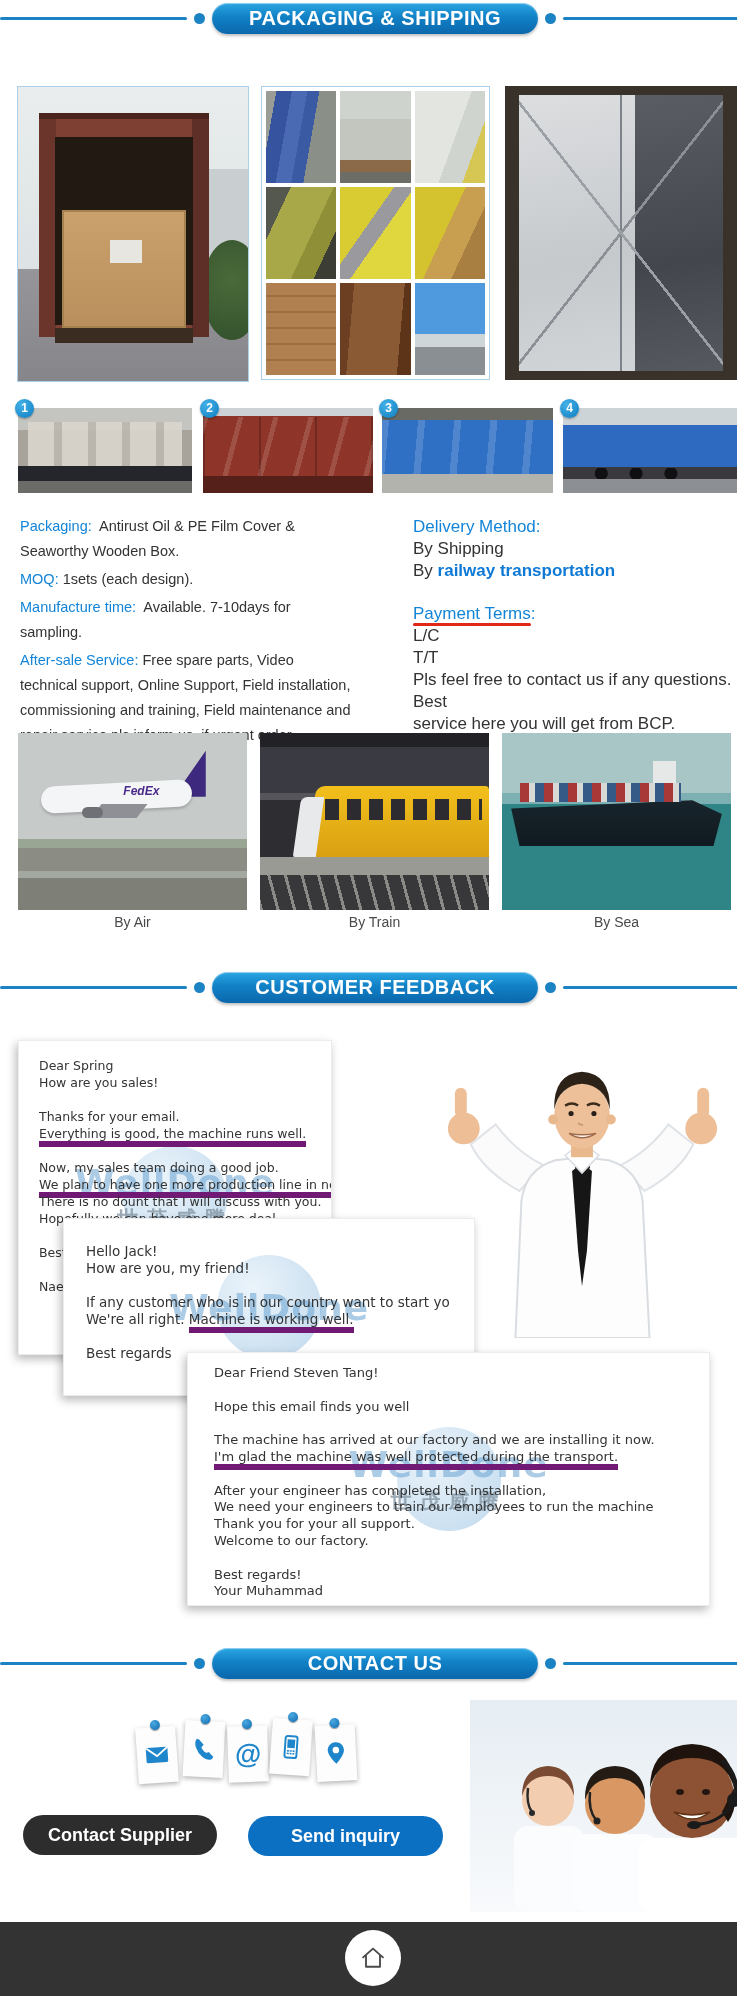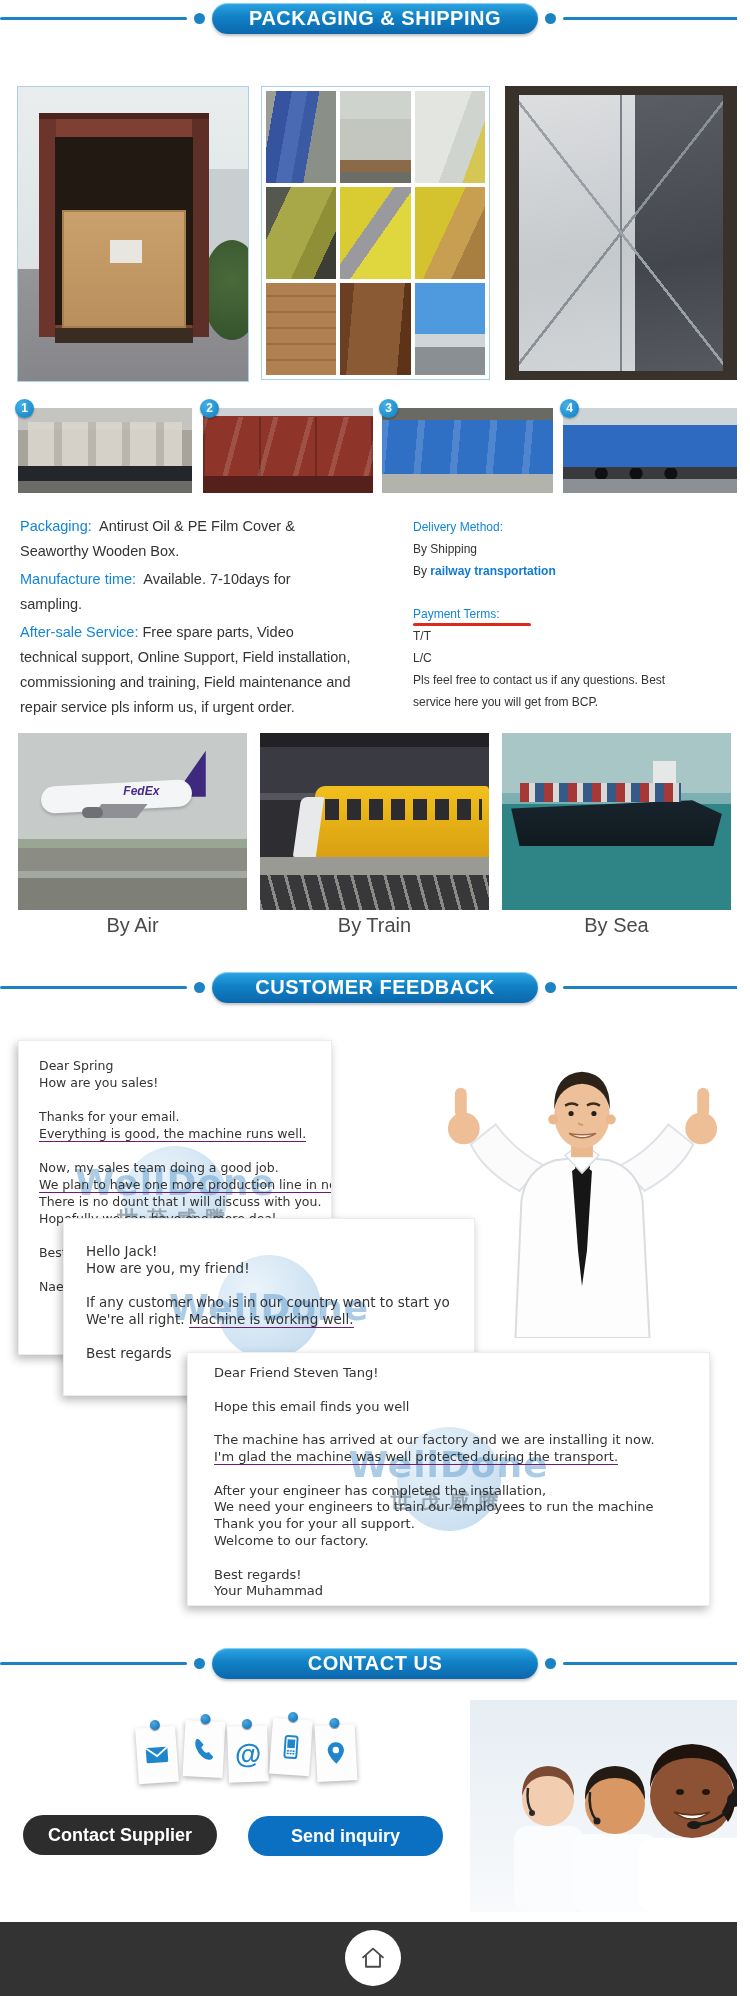--- a/index.html
+++ b/index.html
@@ -66,28 +66,28 @@
   .s4{left:563px;top:408px;width:174px;height:85px;background:linear-gradient(#ccd4d8 0 20%,#2d6ac0 20% 70%,#3a3a3e 70% 84%,#8c9094 84%);}
   .s4:before{content:"";position:absolute;left:0;top:70%;width:100%;height:14%;
       background:radial-gradient(circle at 22% 50%,#101012 0 6px,transparent 7px),
                  radial-gradient(circle at 42% 50%,#101012 0 6px,transparent 7px),
                  radial-gradient(circle at 62% 50%,#101012 0 6px,transparent 7px);}
 
   
   #info-left{left:20px;top:514px;width:336px;font-size:14.5px;line-height:25px;color:#333;}
   #info-left p{margin:0 0 3px 0;}
   .blab{color:#1385d8;}
-  #info-right{left:413px;top:516px;width:320px;font-size:12px;line-height:22px;color:#333;}
+  #info-right{left:413px;top:516px;width:320px;font-size:17px;line-height:22px;color:#333;}
   .gaptop{margin-top:21px;position:relative;}
   .redbar{position:absolute;left:0;top:20px;width:118px;height:3px;background:#e02818;border-radius:2px;}
   .blink{color:#0f7ad6;font-weight:bold;}
   #stray-period{left:22px;top:738px;font-size:14px;color:#444;}
 
   
-  .tcap{position:absolute;top:914px;text-align:center;font-size:20px;color:#4a4a4a;}
+  .tcap{position:absolute;top:914px;text-align:center;font-size:14px;color:#4a4a4a;}
   .air{left:18px;top:733px;width:229px;height:177px;background:linear-gradient(#c6cbc9 0 60%,#9aa694 60% 65%,#8b8d85 65% 78%,#a3a8a0 78% 82%,#7e8078 82%);}
   .air .fus{position:absolute;left:10%;top:28%;width:66%;height:15%;background:#f4f5f6;border-radius:40px;transform:rotate(-3deg);box-shadow:0 2px 3px rgba(0,0,0,.2);}
   .air .tail{position:absolute;left:68%;top:10%;width:14%;height:26%;background:#3d2a7e;clip-path:polygon(100% 0,100% 100%,0 100%);}
   .air .wing{position:absolute;left:34%;top:40%;width:20%;height:8%;background:#8e9096;transform:skewX(-38deg);}
   .air .eng{position:absolute;left:28%;top:42%;width:9%;height:6%;background:#6e7076;border-radius:6px;}
   .air .logo{position:absolute;left:46%;top:29%;font-size:12px;font-weight:bold;color:#4a2a8a;font-style:italic;}
   .train{left:260px;top:733px;width:229px;height:177px;background:linear-gradient(#222226 0 8%,#3a3a42 8% 34%,#55555b 34% 38%,#2e2e32 38% 74%,#47474b 74%);}
   .train .body{position:absolute;left:24%;top:30%;width:76%;height:40%;background:linear-gradient(#f2c01c,#d9a012);border-radius:10px 4px 0 0;}
   .train .body:before{content:"";position:absolute;left:6%;top:18%;width:90%;height:30%;
       background:repeating-linear-gradient(90deg,#2b2b30 0 14px,transparent 14px 22px);}
@@ -101,21 +101,21 @@
   .sea .boxes{position:absolute;left:8%;top:28%;width:70%;height:11%;
       background:repeating-linear-gradient(90deg,#a83838 0 9px,#d8d8d4 9px 15px,#365a88 15px 24px);}
   .sea .bridge{position:absolute;left:66%;top:16%;width:10%;height:24%;background:#e6e8e8;}
 
   
   .letter{position:absolute;background:#fff;border:1px solid #ececec;
           box-shadow:-2px 4px 9px rgba(0,0,0,.28);overflow:hidden;
           font-family:"DejaVu Sans",sans-serif;color:#333;}
   .lbody{position:relative;z-index:2;white-space:nowrap;}
   .lline{white-space:nowrap;}
-  .redu{border-bottom:1px solid #701a75;padding-bottom:0px;}
+  .redu{border-bottom:6px solid #701a75;padding-bottom:0px;}
   #letter1{left:18px;top:1040px;width:312px;height:313px;z-index:2;font-size:12.5px;}
   #letter1 .lbody{padding:16px 0 0 20px;line-height:17px;}
   #letter2{left:63px;top:1218px;width:410px;height:176px;z-index:4;font-size:13.5px;}
   #letter2 .lbody{padding:24px 0 0 22px;line-height:17px;}
   #letter3{left:187px;top:1352px;width:521px;height:252px;z-index:5;font-size:13px;}
   #letter3 .lbody{padding:12px 0 0 26px;line-height:16.8px;}
   .wm{position:absolute;inset:0;display:flex;flex-direction:column;align-items:center;justify-content:center;z-index:1;pointer-events:none;}
   .wm .globe{position:absolute;width:104px;height:104px;border-radius:50%;
       background:radial-gradient(circle at 35% 32%,#e4f0f9,#aacce7);opacity:.75;}
   .wm .en{position:relative;font-weight:bold;font-size:36px;color:rgba(104,162,210,.55);letter-spacing:1px;}
@@ -185,39 +185,41 @@
   <div class="badge" style="left:560px;top:399px;">4</div>
   <div class="ph s1"></div>
   <div class="ph s2"></div>
   <div class="ph s3"></div>
   <div class="ph s4"></div>
 
   <div class="abs" id="info-left">
     <p><span class="blab">Packaging:</span>&nbsp;
       <span>Antirust Oil &amp; PE Film Cover &amp;</span><br>
       <span>Seaworthy Wooden Box.</span></p>
+    <p><span class="blab">MOQ:</span>
+      <span>1sets (each design).</span></p>
     <p><span class="blab">Manufacture time:</span>&nbsp;
       <span>Available. 7-10days for</span><br>
       <span>sampling.</span></p>
     <p><span class="blab">After-sale Service:</span>
       <span>Free spare parts, Video</span><br>
       <span>technical support, Online Support, Field installation,</span><br>
       <span>commissioning and training, Field maintenance and</span><br>
       <span>repair service pls inform us, if urgent order.</span></p>
   </div>
   <div class="abs" id="stray-period">.</div>
 
   <div class="abs" id="info-right">
     <div class="blab">Delivery Method:</div>
     <div>By Shipping</div>
     <div><span>By </span><span class="blink">railway transportation</span></div>
     <div class="blab gaptop"><span>Payment Terms:</span>
       <span class="redbar"></span></div>
+    <div>L/C</div>
     <div>T/T</div>
-    <div>L/C</div>
     <div>Pls feel free to contact us if any questions. Best</div>
     <div>service here you will get from BCP.</div>
   </div>
 
   <div class="ph air">
     <div class="tail"></div>
     <div class="fus"></div>
     <div class="wing"></div>
       <div class="eng"></div>
     <div class="logo">FedEx</div>

